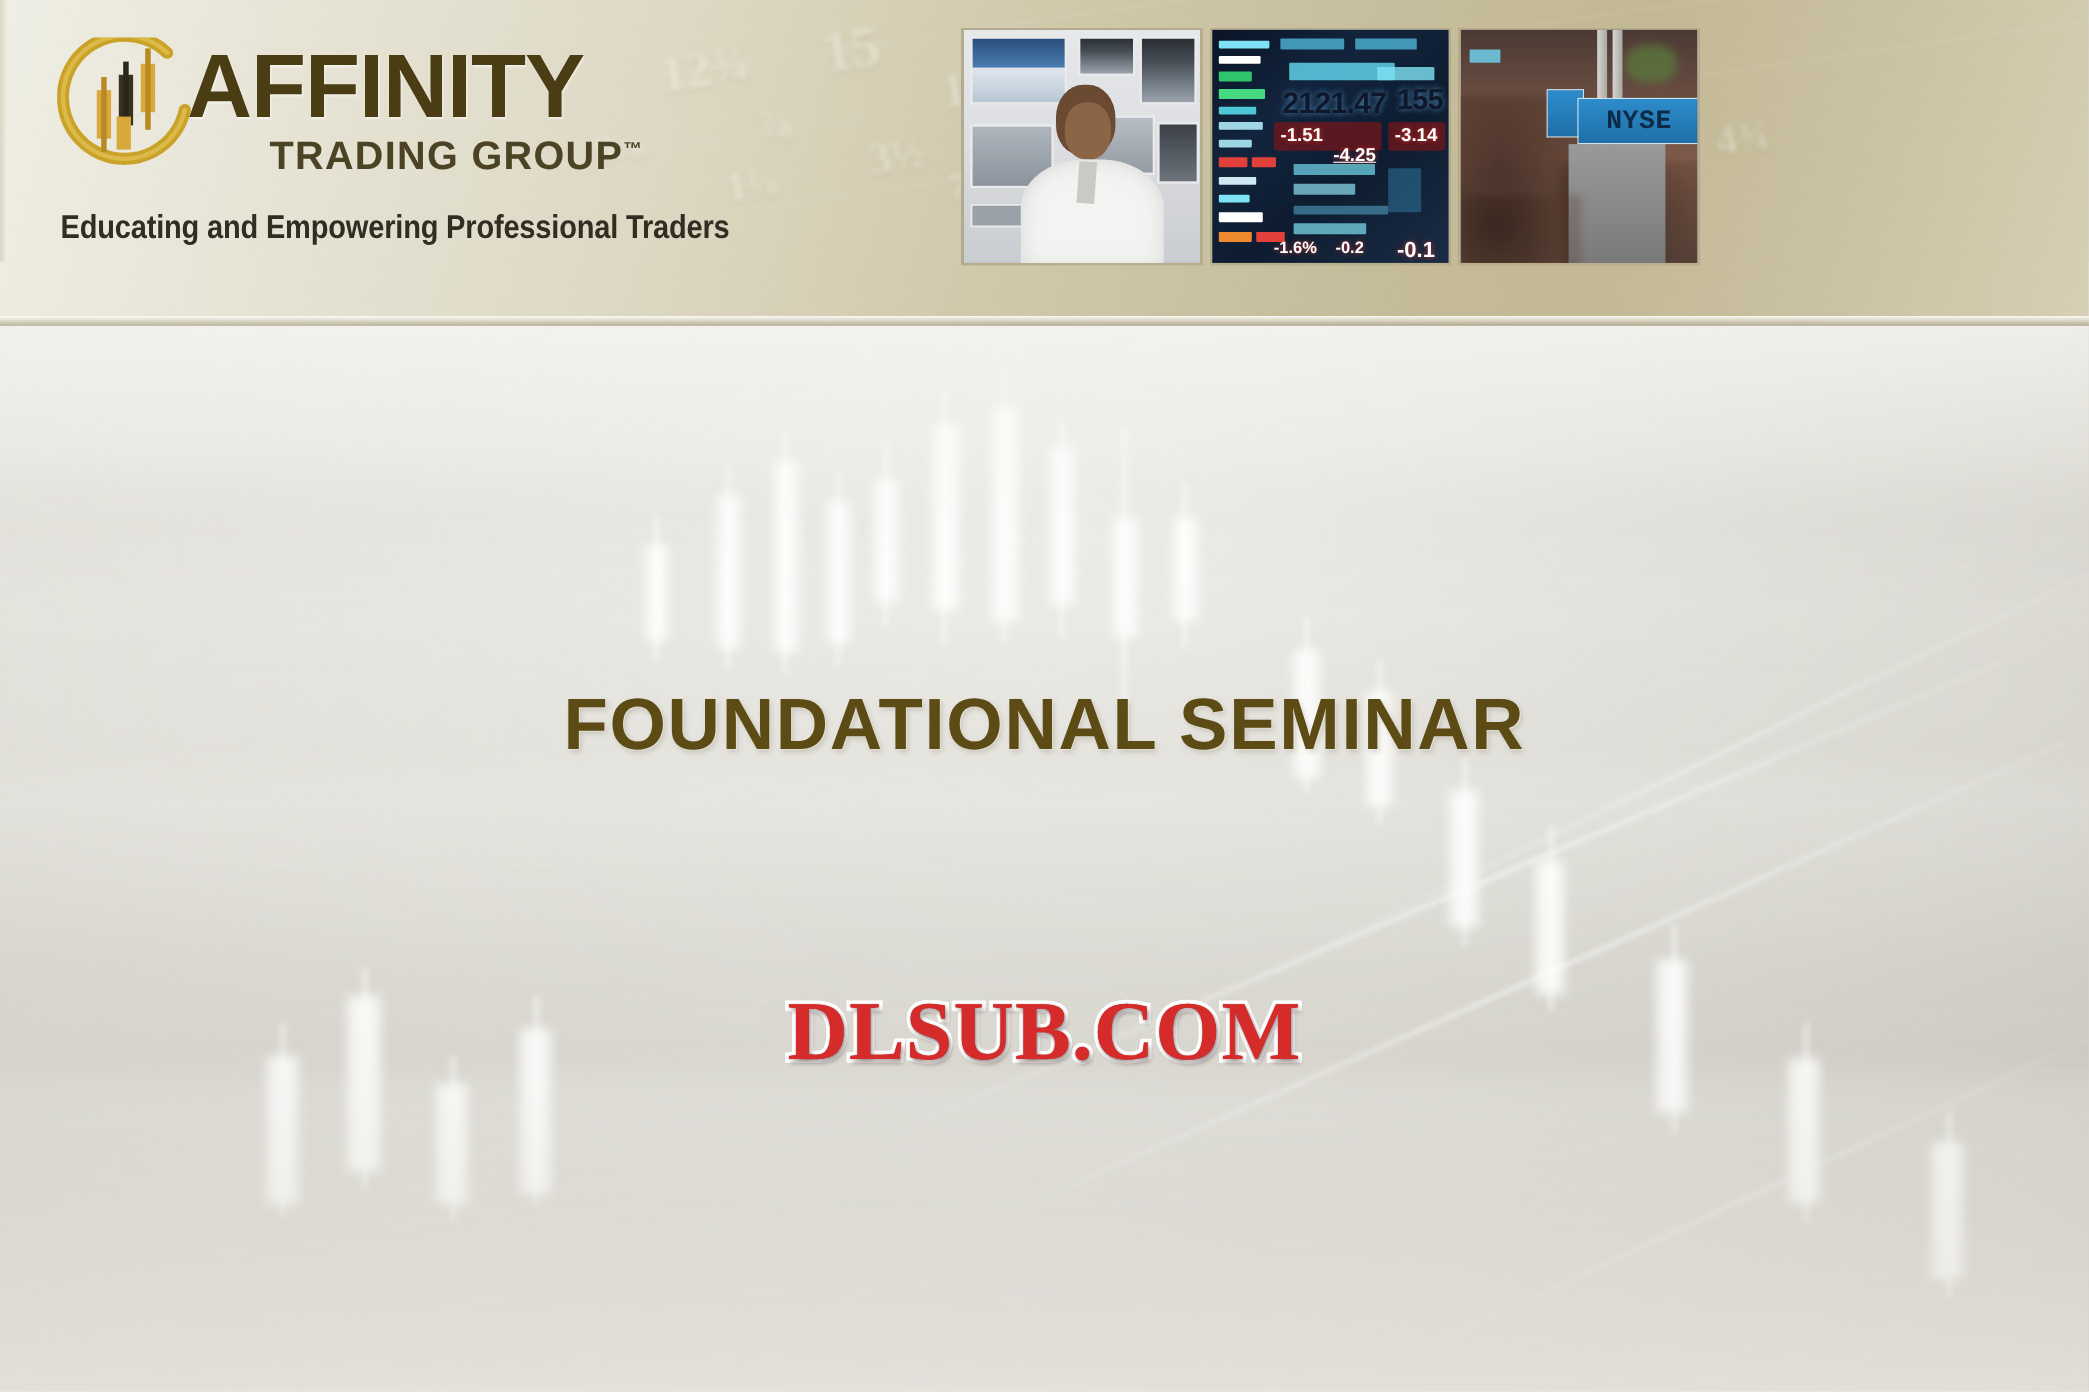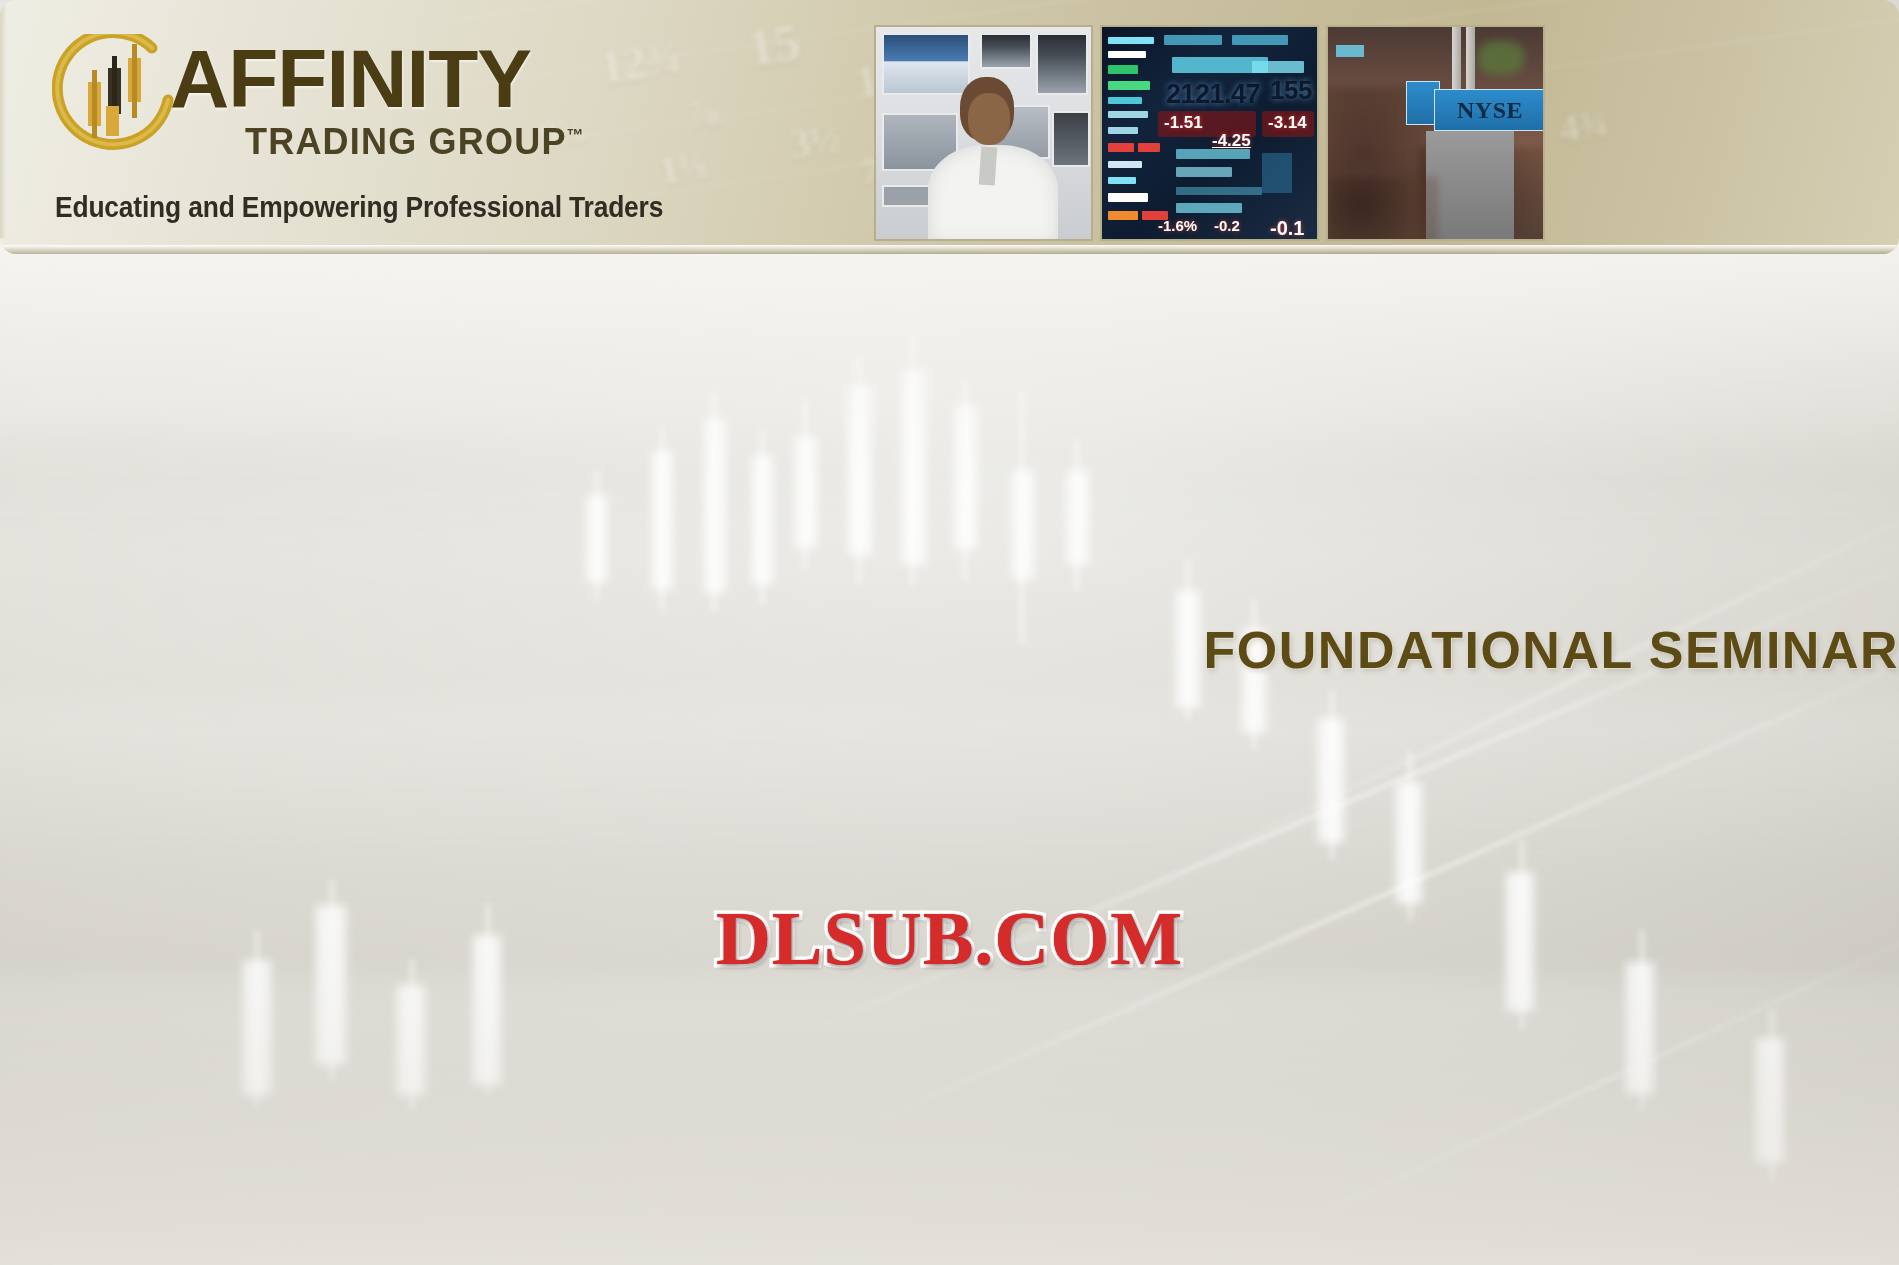--- a/index.html
+++ b/index.html
@@ -74,23 +74,22 @@
     width: 4px;
     background: rgba(255,255,255,0.62);
     filter: blur(3px);
   }
 
   
   .header {
     position: absolute;
     left: 0; top: 0;
     width: 1899px;
-    height: 254px;
+    height: 296px;
     overflow: hidden;
-    border-radius: 16px;
   }
   .header-bg {
     position: absolute;
     inset: 0;
     background:
       linear-gradient(105deg,
         #efeee4 0%,
         #e7e4d6 14%,
         #ddd8c3 32%,
         #cfc7a9 50%,
@@ -219,35 +218,35 @@
   .p2-bg { position:absolute; inset:0; background: linear-gradient(140deg,#0a1526 0%,#12243d 32%,#0d1c30 60%,#1a2c44 100%); }
   .p2-chip { position:absolute; border-radius:1px; }
   .p2-big { position:absolute; color:#0f172a; font-family:"Liberation Sans",sans-serif; font-weight:bold; letter-spacing:-0.5px; text-shadow:0 0 6px rgba(120,200,255,.6); }
   .p2-red  { position:absolute; color:#ffffff; font-family:"Liberation Sans",sans-serif; font-weight:bold; text-shadow:0 0 5px rgba(255,60,40,.7); }
   .p2-redbox { position:absolute; background:rgba(150,20,18,.55); border-radius:3px; }
 
   
   .p3-bg { position:absolute; inset:0; background: linear-gradient(to bottom,#4b3a34 0%,#6b4e42 30%,#7d5a4a 55%,#54423a 100%); }
   .p3-booth { position:absolute; background: linear-gradient(to bottom,#9a9a9a,#787878); }
   .p3-sign { position:absolute; background: linear-gradient(to bottom,#2d8ccb,#1f6fa8); border:1px solid #cfe4f3; box-sizing:border-box; display:flex; align-items:center; justify-content:center; }
-  .p3-sign span { color:#0d2b46; font-family:Liberation Serif, serif; font-weight:bold; letter-spacing:.5px;text-align:center; }
+  .p3-sign span { color:#0d2b46; font-family:Liberation Mono, monospace; font-weight:bold; letter-spacing:.5px;text-align:center; }
   .p3-col { position:absolute; background: linear-gradient(to right,#d7d6d2,#a9a7a1); }
   .p3-crowd { position:absolute; background: radial-gradient(circle at 30% 40%, rgba(40,25,20,.55), rgba(90,55,40,.25) 70%); filter: blur(3px); }
   .p3-green { position:absolute; background:#5b7a3c; filter: blur(4px); border-radius:40%; opacity:.75; }
 
   
   .slide-title {
     position: absolute;
     left: 0;
     right: 0;
     top: 620px;
-    text-align: right;
+    text-align: center;
     font-family: "Liberation Sans", sans-serif;
     font-weight: bold;
-    font-size: 52px;
+    font-size: 66px;
     letter-spacing: 1.5px;
     color: #5c4b14;
     text-shadow: 1px 1px 0 rgba(255,255,255,0.35), 2px 3px 5px rgba(120,110,70,0.25);
   }
 
   
   .watermark {
     position: absolute;
     left: 0;
     right: 0;

